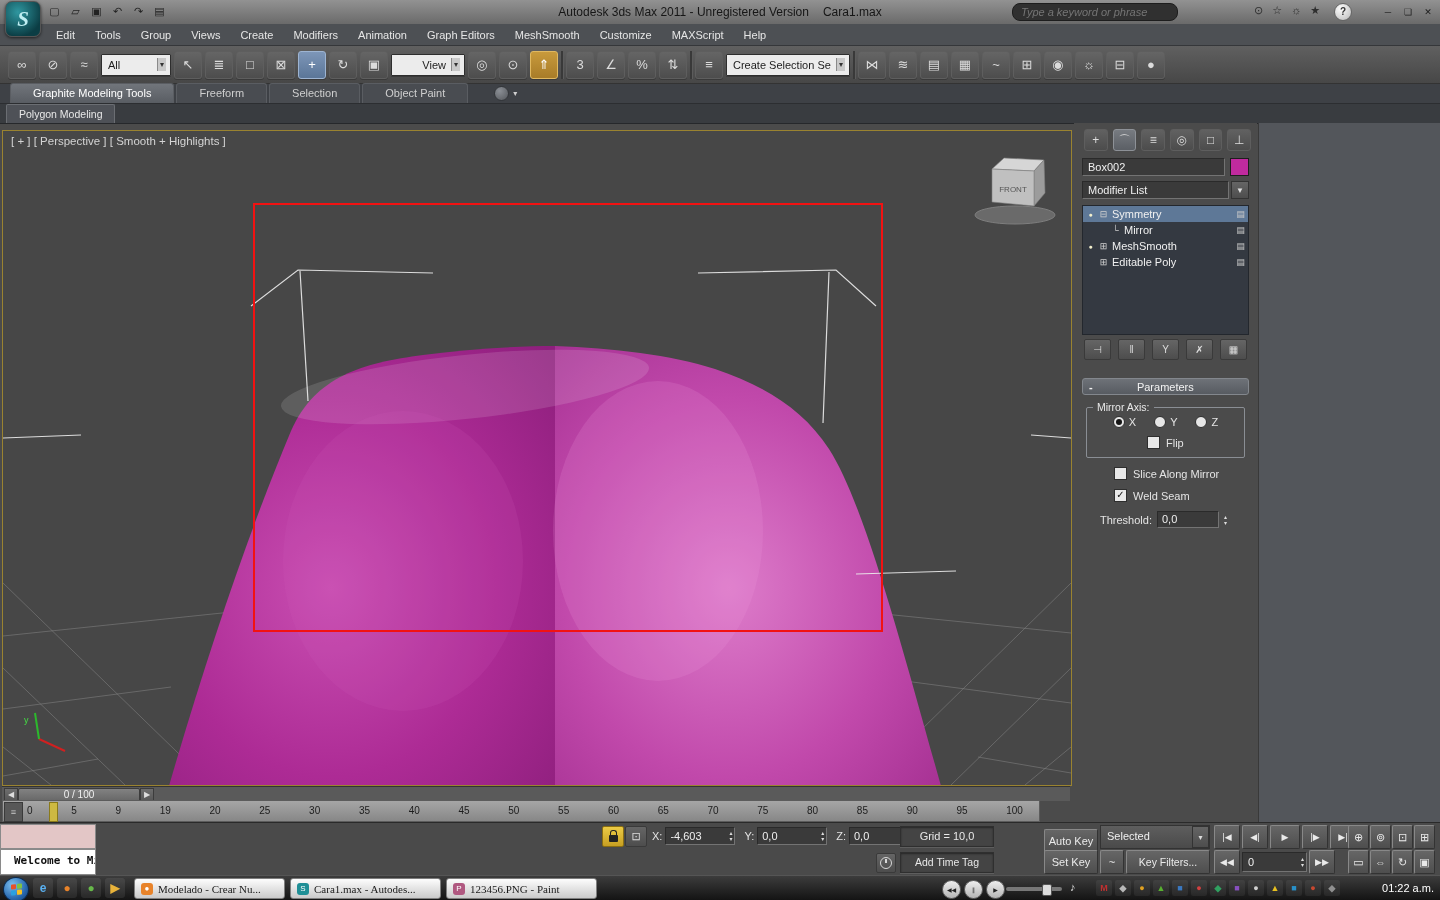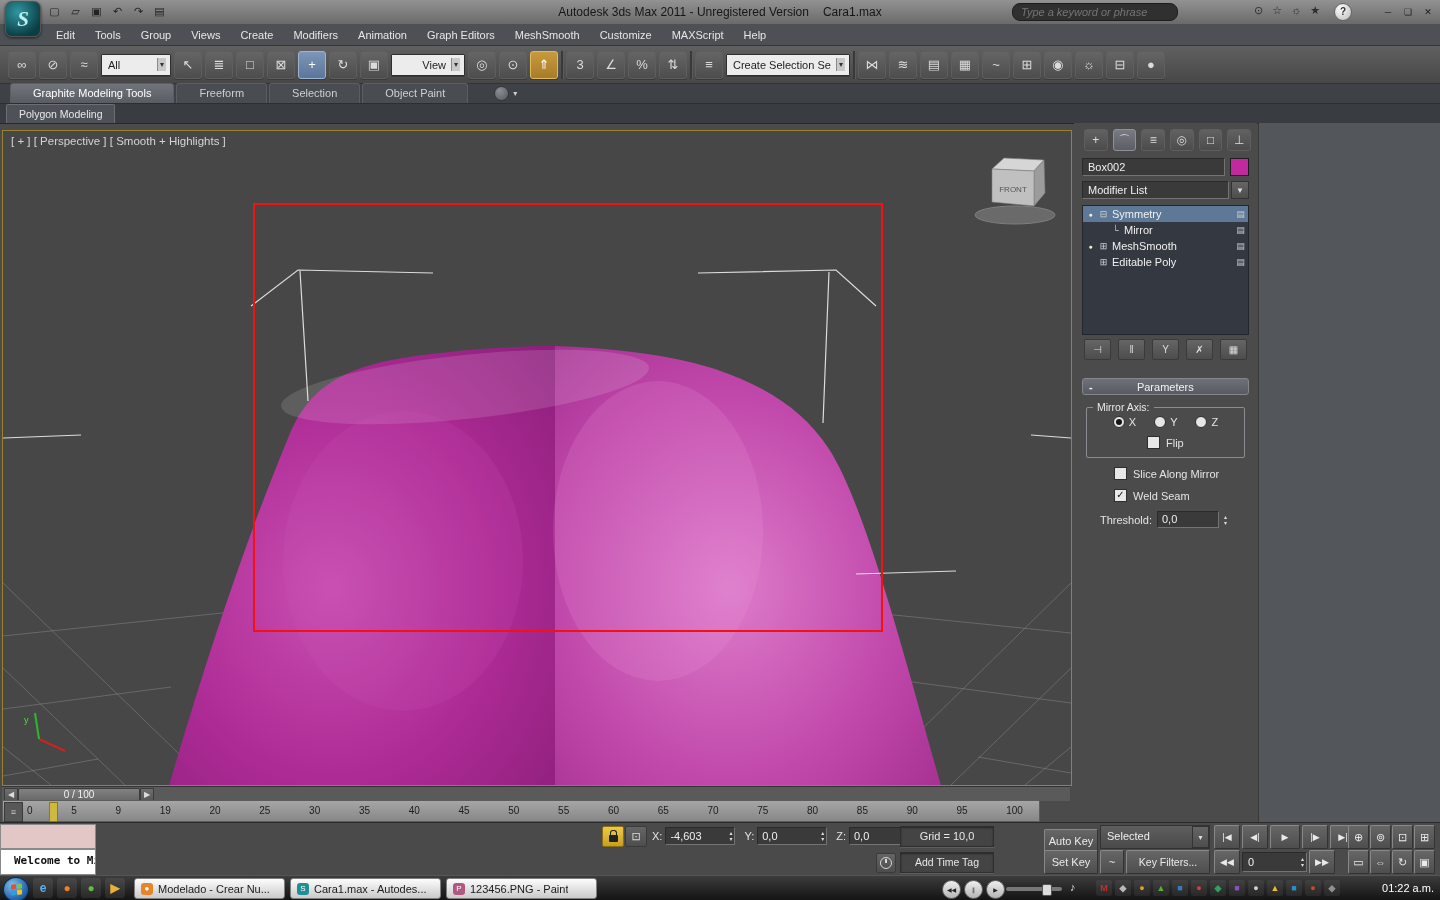--- a/index.html
+++ b/index.html
@@ -176,21 +176,21 @@
   .flag span{border-radius:1px;}
   .qlaunch{position:absolute;left:33px;top:2px;display:flex;gap:4px;}
   .qicon{width:20px;height:20px;border-radius:3px;display:flex;align-items:center;justify-content:center;
          font-size:12px;font-weight:bold;color:var(--c,#fff);background:rgba(255,255,255,.08);}
   .tasks{position:absolute;left:134px;top:2px;display:flex;gap:5px;}
   .taskbtn{width:151px;height:21px;border-radius:3px;background:linear-gradient(#fdfdfd,#cacaca);
            border:1px solid #7e7e7e;display:flex;align-items:center;gap:5px;padding:0 6px;box-sizing:border-box;
            font-size:11px;color:#1a1a1a;}
   .ticon{width:12px;height:12px;border-radius:3px;background:var(--c,#888);color:#fff;font-size:8px;
          line-height:12px;text-align:center;flex:none;}
-  .tlabel{white-space:nowrap;overflow:hidden;}
+  .tlabel{white-space:nowrap;overflow:hidden;font-family:Liberation Serif, serif;}
   .media{position:absolute;left:942px;top:4px;display:flex;gap:3px;}
   .mbtn{width:17px;height:17px;border-radius:50%;background:linear-gradient(#eee,#b5b5b5);color:#222;
         font-size:6px;display:flex;align-items:center;justify-content:center;border:1px solid #666;}
   .volume{position:absolute;left:1006px;top:11px;width:56px;height:4px;background:#777;border-radius:2px;}
   .volknob{position:absolute;left:36px;top:-3px;width:8px;height:10px;background:#ddd;border:1px solid #555;border-radius:2px;}
   .spk{position:absolute;left:1070px;top:5px;color:#ddd;font-size:11px;}
   .tray{position:absolute;left:1096px;top:4px;display:flex;gap:3px;}
   .trayicon{width:16px;height:16px;border-radius:2px;display:flex;align-items:center;justify-content:center;
             font-size:9px;font-weight:bold;color:var(--c,#ccc);background:rgba(255,255,255,.06);}
   .clockt{position:absolute;right:6px;top:0;height:25px;line-height:25px;color:#fff;font-size:11px;}

